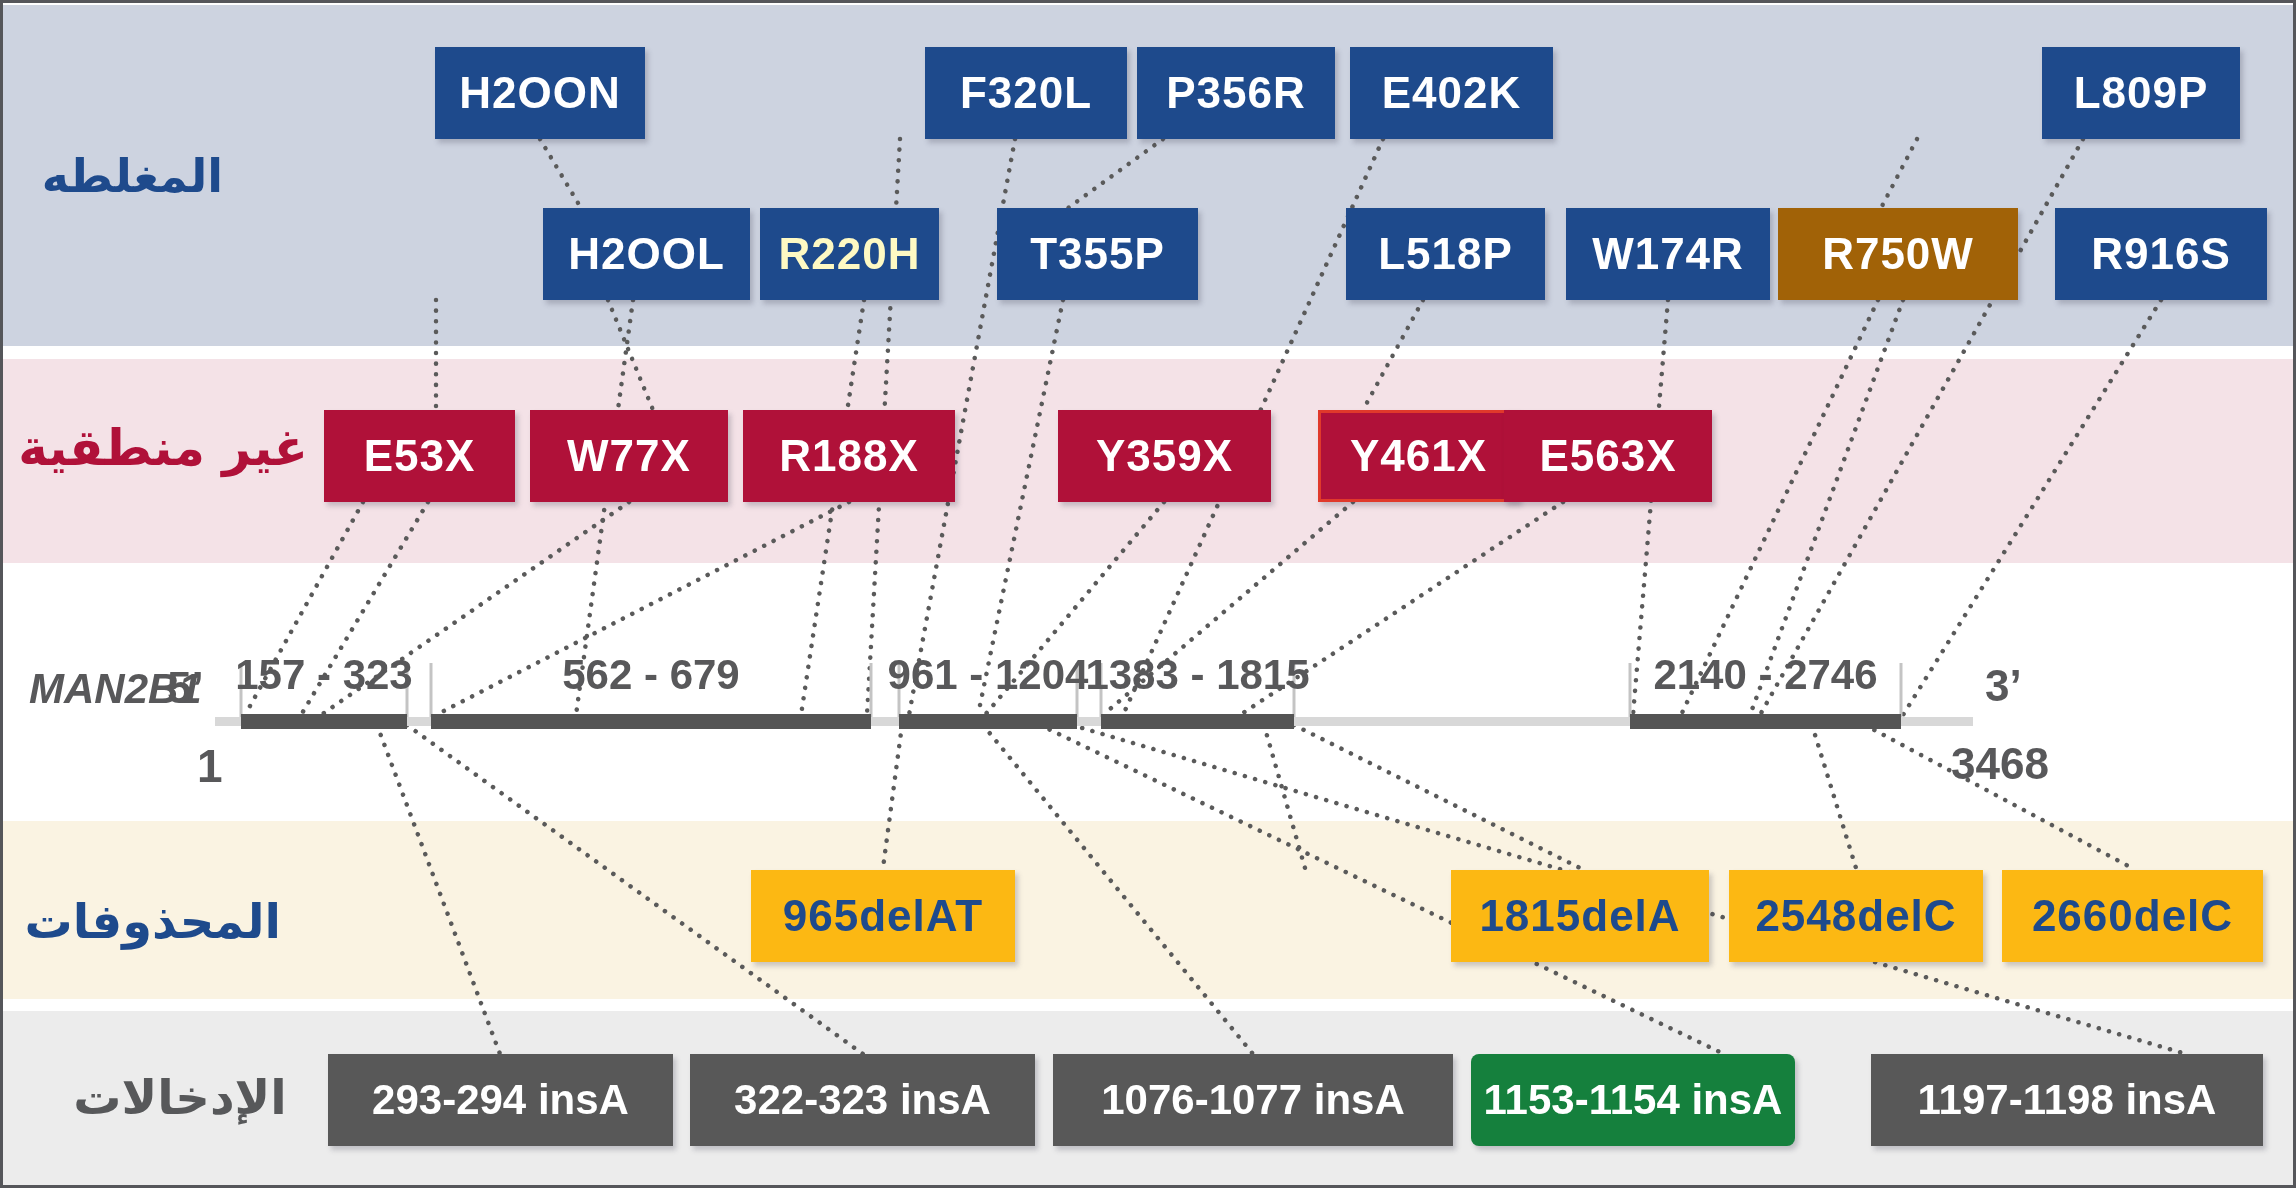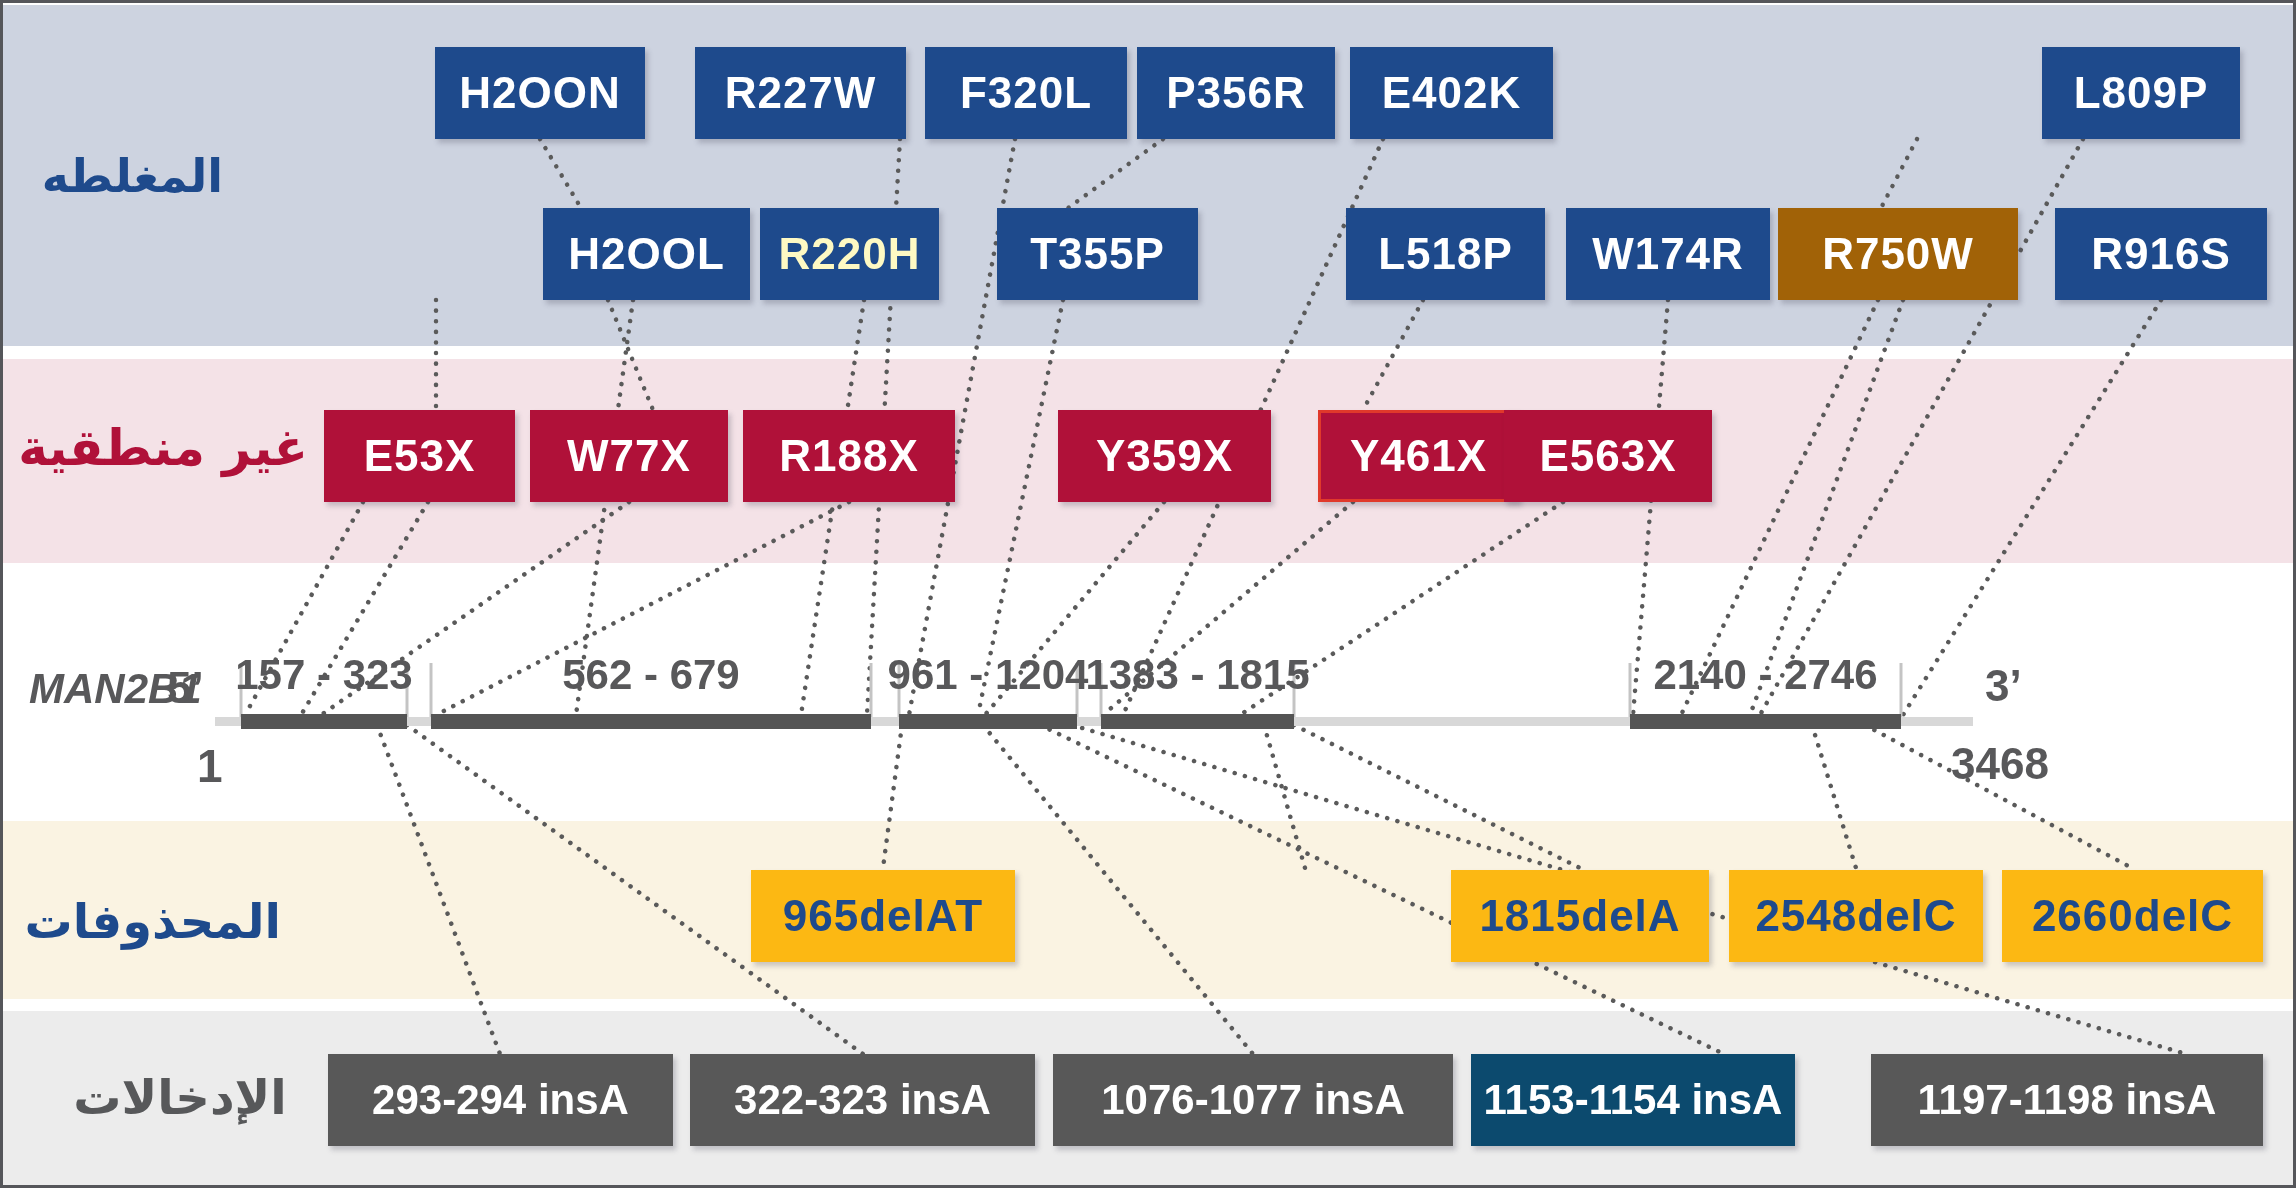--- a/index.html
+++ b/index.html
@@ -111,21 +111,20 @@
       <line x1="1098" y1="660" x2="1098" y2="714" stroke="#c4c4c4" stroke-width="3"></line>
       <line x1="1291" y1="660" x2="1291" y2="714" stroke="#c4c4c4" stroke-width="3"></line>
       <rect x="1098" y="711" width="193" height="15" fill="#545454"></rect>
       <line x1="1627" y1="660" x2="1627" y2="714" stroke="#c4c4c4" stroke-width="3"></line>
       <line x1="1898" y1="660" x2="1898" y2="714" stroke="#c4c4c4" stroke-width="3"></line>
       <rect x="1627" y="711" width="271" height="15" fill="#545454"></rect>
     </svg>
 
   <div id="boxes-layer">
       <div class="box " style="left: 432px; top: 44px; width: 210px; background: rgb(30, 74, 140); color: rgb(255, 255, 255);">H2OON</div>
-      <div class="box " style="left: 692px; top: 44px; width: 211px; background: rgb(30, 74, 140); color: rgb(255, 255, 255);">R227W</div>
       <div class="box " style="left: 922px; top: 44px; width: 202px; background: rgb(30, 74, 140); color: rgb(255, 255, 255);">F320L</div>
       <div class="box " style="left: 1134px; top: 44px; width: 198px; background: rgb(30, 74, 140); color: rgb(255, 255, 255);">P356R</div>
       <div class="box " style="left: 1347px; top: 44px; width: 203px; background: rgb(30, 74, 140); color: rgb(255, 255, 255);">E402K</div>
       <div class="box " style="left: 2039px; top: 44px; width: 198px; background: rgb(30, 74, 140); color: rgb(255, 255, 255);">L809P</div>
       <div class="box " style="left: 540px; top: 205px; width: 207px; background: rgb(30, 74, 140); color: rgb(255, 255, 255);">H2OOL</div>
       <div class="box " style="left: 757px; top: 205px; width: 179px; background: rgb(30, 74, 140); color: #fef9c3;">R220H</div>
       <div class="box " style="left: 994px; top: 205px; width: 201px; background: rgb(30, 74, 140); color: rgb(255, 255, 255);">T355P</div>
       <div class="box " style="left: 1343px; top: 205px; width: 199px; background: rgb(30, 74, 140); color: rgb(255, 255, 255);">L518P</div>
       <div class="box " style="left: 1563px; top: 205px; width: 204px; background: rgb(30, 74, 140); color: rgb(255, 255, 255);">W174R</div>
       <div class="box " style="left: 1775px; top: 205px; width: 240px; background: #a16207; color: rgb(255, 255, 255);">R750W</div>
@@ -136,21 +135,21 @@
       <div class="box " style="left: 1055px; top: 407px; width: 213px; background: rgb(176, 17, 57); color: rgb(255, 255, 255);">Y359X</div>
       <div class="box " style="left: 1291px; top: 407px; width: 201px; background: rgb(176, 17, 57); color: rgb(255, 255, 255); border: 3px solid rgb(224, 57, 43); margin-left: 24px;">Y461X</div>
       <div class="box " style="left: 1501px; top: 407px; width: 208px; background: rgb(176, 17, 57); color: rgb(255, 255, 255);">E563X</div>
       <div class="box " style="left: 748px; top: 867px; width: 264px; background: rgb(252, 184, 19); color: rgb(30, 74, 140);">965delAT</div>
       <div class="box " style="left: 1448px; top: 867px; width: 258px; background: rgb(252, 184, 19); color: rgb(30, 74, 140);">1815delA</div>
       <div class="box " style="left: 1726px; top: 867px; width: 254px; background: rgb(252, 184, 19); color: rgb(30, 74, 140);">2548delC</div>
       <div class="box " style="left: 1999px; top: 867px; width: 261px; background: rgb(252, 184, 19); color: rgb(30, 74, 140);">2660delC</div>
       <div class="box gray" style="left: 325px; top: 1051px; width: 345px; background: rgb(88, 88, 88); color: rgb(255, 255, 255);">293-294 insA</div>
       <div class="box gray" style="left: 687px; top: 1051px; width: 345px; background: rgb(88, 88, 88); color: rgb(255, 255, 255);">322-323 insA</div>
       <div class="box gray" style="left: 1050px; top: 1051px; width: 400px; background: rgb(88, 88, 88); color: rgb(255, 255, 255);">1076-1077 insA</div>
-      <div class="box gray" style="left: 1468px; top: 1051px; width: 324px; background: #0c4a6e; color: rgb(255, 255, 255);">1153-1154 insA</div>
+      <div class="box gray" style="left: 1468px; top: 1051px; width: 324px; background: #15803d; color: rgb(255, 255, 255); border-radius: 8px;">1153-1154 insA</div>
       <div class="box gray" style="left: 1868px; top: 1051px; width: 392px; background: rgb(88, 88, 88); color: rgb(255, 255, 255);">1197-1198 insA</div>
     </div>
 
 <div class="seg-label" style="left: 321px; top: 648px;">157 - 323</div>
     <div class="seg-label" style="left: 648px; top: 648px;">562 - 679</div>
     <div class="seg-label" style="left: 985px; top: 648px;">961 - 1204</div>
     <div class="seg-label" style="left: 1194.5px; top: 648px;">1383 - 1815</div>
     <div class="seg-label" style="left: 1762.5px; top: 648px;">2140 - 2746</div>
   </div>
 

